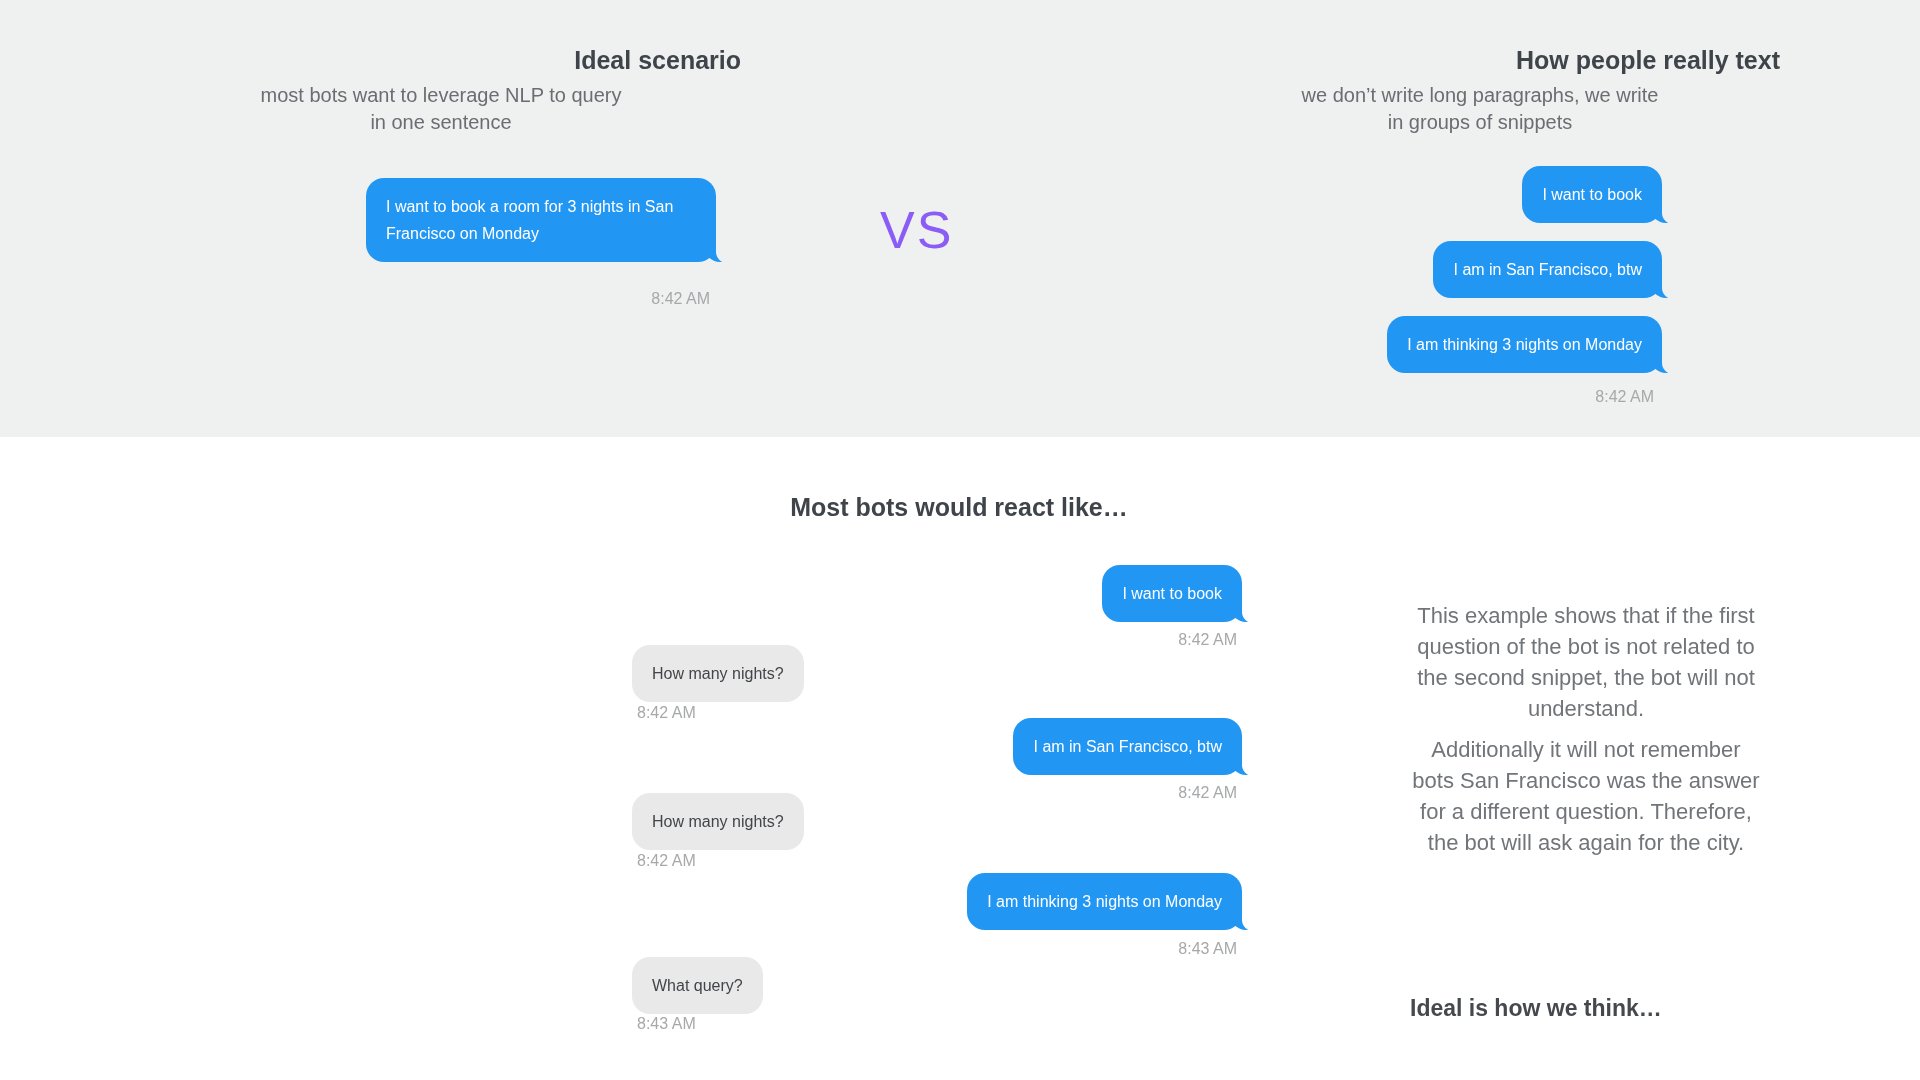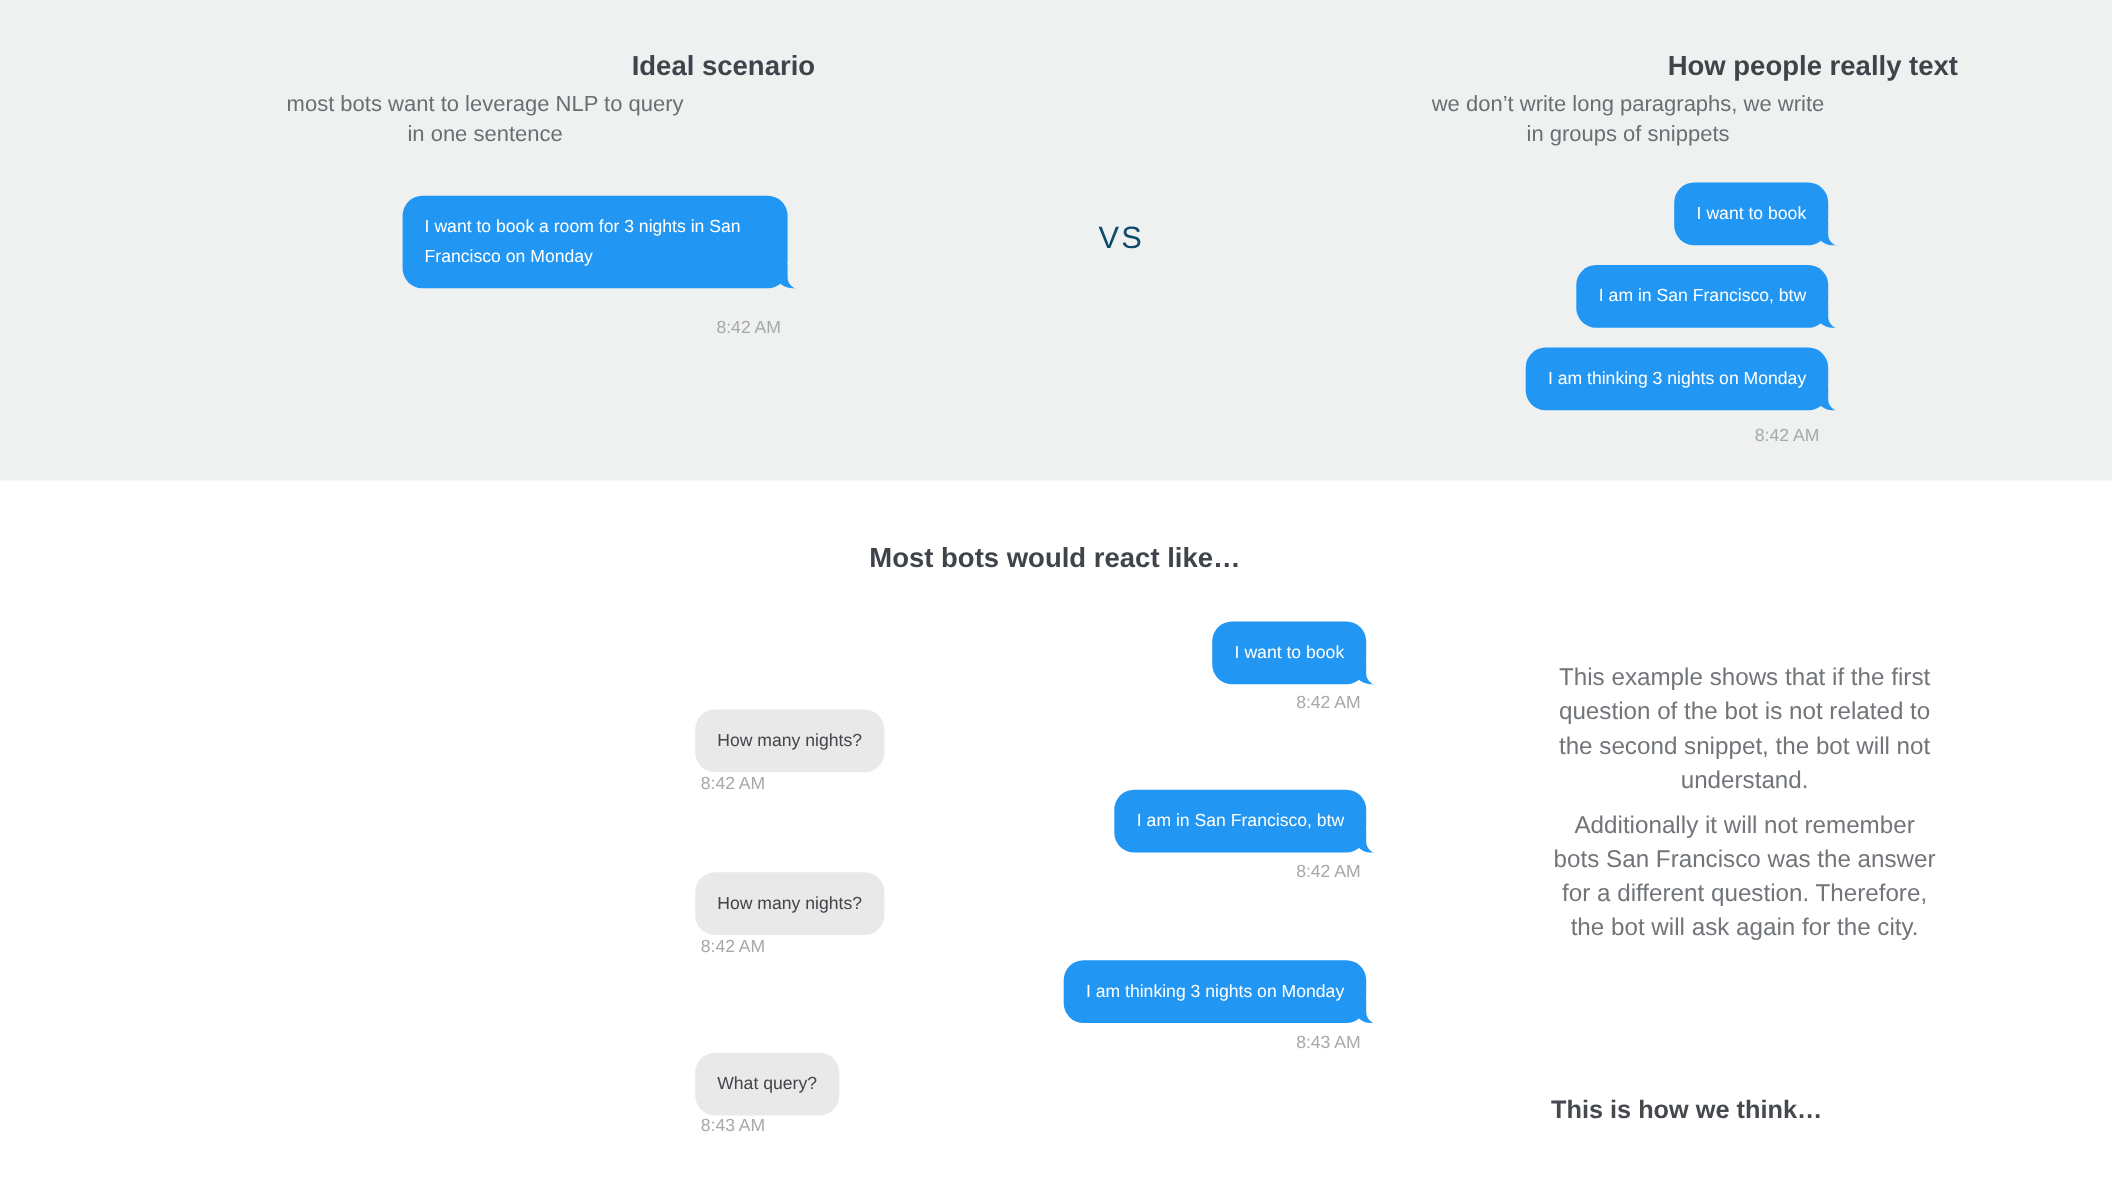--- a/index.html
+++ b/index.html
@@ -11,22 +11,22 @@
   .top-section { position:absolute; left:0; top:0; width:1920px; height:437px;
                  background:#eff0f0; --tailbg:#eff0f0; }
   .bottom-section { position:absolute; left:0; top:437px; width:1920px; height:643px;
                     background:#ffffff; --tailbg:#ffffff; }
 
   
   .col-title { position:absolute; width:600px; text-align:right;
                font-size:25px; font-weight:bold; color:#3e444a; line-height:30px; }
   .col-subtitle { position:absolute; width:600px; text-align:center;
                   font-size:20px; color:#6a6e72; line-height:27px; }
-  .vs { position:absolute; left:880px; top:200px; width:160px; text-align:right;
-        font-size:28px; font-weight:400; letter-spacing:2px; color:#0c4a6e; }
+  .vs { position:absolute; left:880px; top:200px; width:160px; text-align:left;
+        font-size:52px; font-weight:400; letter-spacing:2px; color:#8b5cf6; }
   .section-title { position:absolute; width:600px; text-align:center;
                    font-size:25px; font-weight:bold; color:#3e444a; line-height:30px; }
 
   
   .msg { position:absolute; font-size:16px; line-height:27px;
          padding:15px 20px; border-radius:18px; white-space:nowrap; }
   .msg.multi { white-space:normal; }
   .msg.me { background:#2196f3; color:#ffffff; }
   .msg.bot { background:#e9e9e9; color:#424549; }
   
@@ -121,15 +121,15 @@
       <span>What query?</span>
     </div>
     <div class="timestamp" style="left:637px; top:578px; width:120px;">8:43 AM</div>
 
   </section>
 
   <div class="note">
     <p>This example shows that if the first question of the bot is not related to the second snippet, the bot will not understand.</p>
     <p>Additionally it will not remember bots San Francisco was the answer for a different question. Therefore, the bot will ask again for the city.</p>
   </div>
-  <div class="note-footer">This is how we think…</div>
+  <div class="note-footer">Ideal is how we think…</div>
 
 </div>
 
 </body></html>

